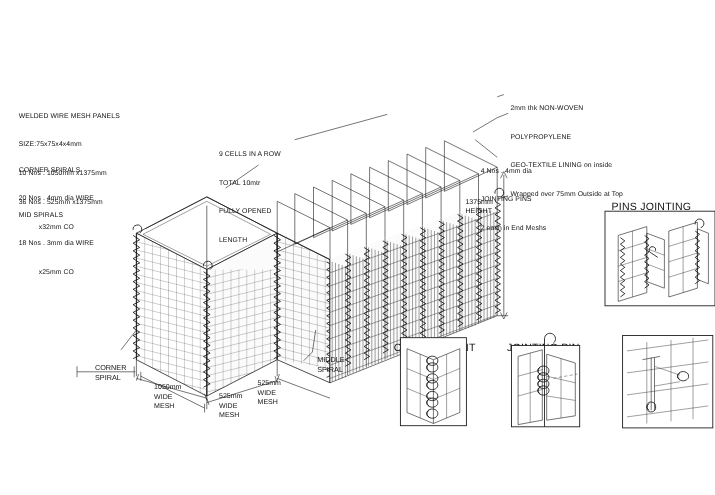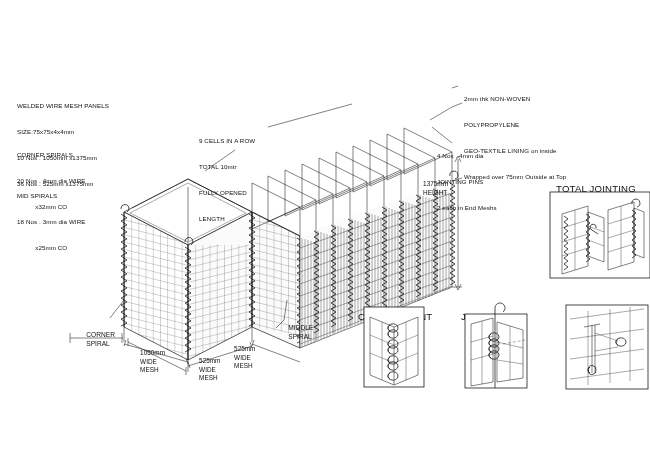--- a/index.html
+++ b/index.html
@@ -280,21 +280,21 @@
     <span class="l">MESH</span>
   </div>
 
   <div class="dimlbl" style="left:227px;top:337px;">
     <span class="l">525mm</span>
     <span class="l">WIDE</span>
     <span class="l">MESH</span>
   </div>
 
   <div class="panel-title" style="left:556px;top:160px;">
-    <span style="display:block">TOTAL JOINTING</span>
+    <span style="display:block">PINS JOINTING</span>
     <span style="display:block">END TO END</span>
   </div>
   <svg width="110" height="100" viewBox="0 0 110 100" style="left:548px;top:190px;">
     <rect x="2" y="2" width="100" height="86" class="boxframe"></rect>
 
     <path class="ln2" d="M14,24 L40,16 L40,76 L14,84 Z" fill="#fff"></path>
     <path class="thin" d="M14,38 L40,30 M14,52 L40,44 M14,66 L40,58 M27,20 L27,80"></path>
 
     <path class="ln2" d="M40,22 L56,28 L56,72 L40,66 Z" fill="#fdfdfd"></path>
     <path class="thin" d="M40,36 L56,42 M40,50 L56,56"></path>

